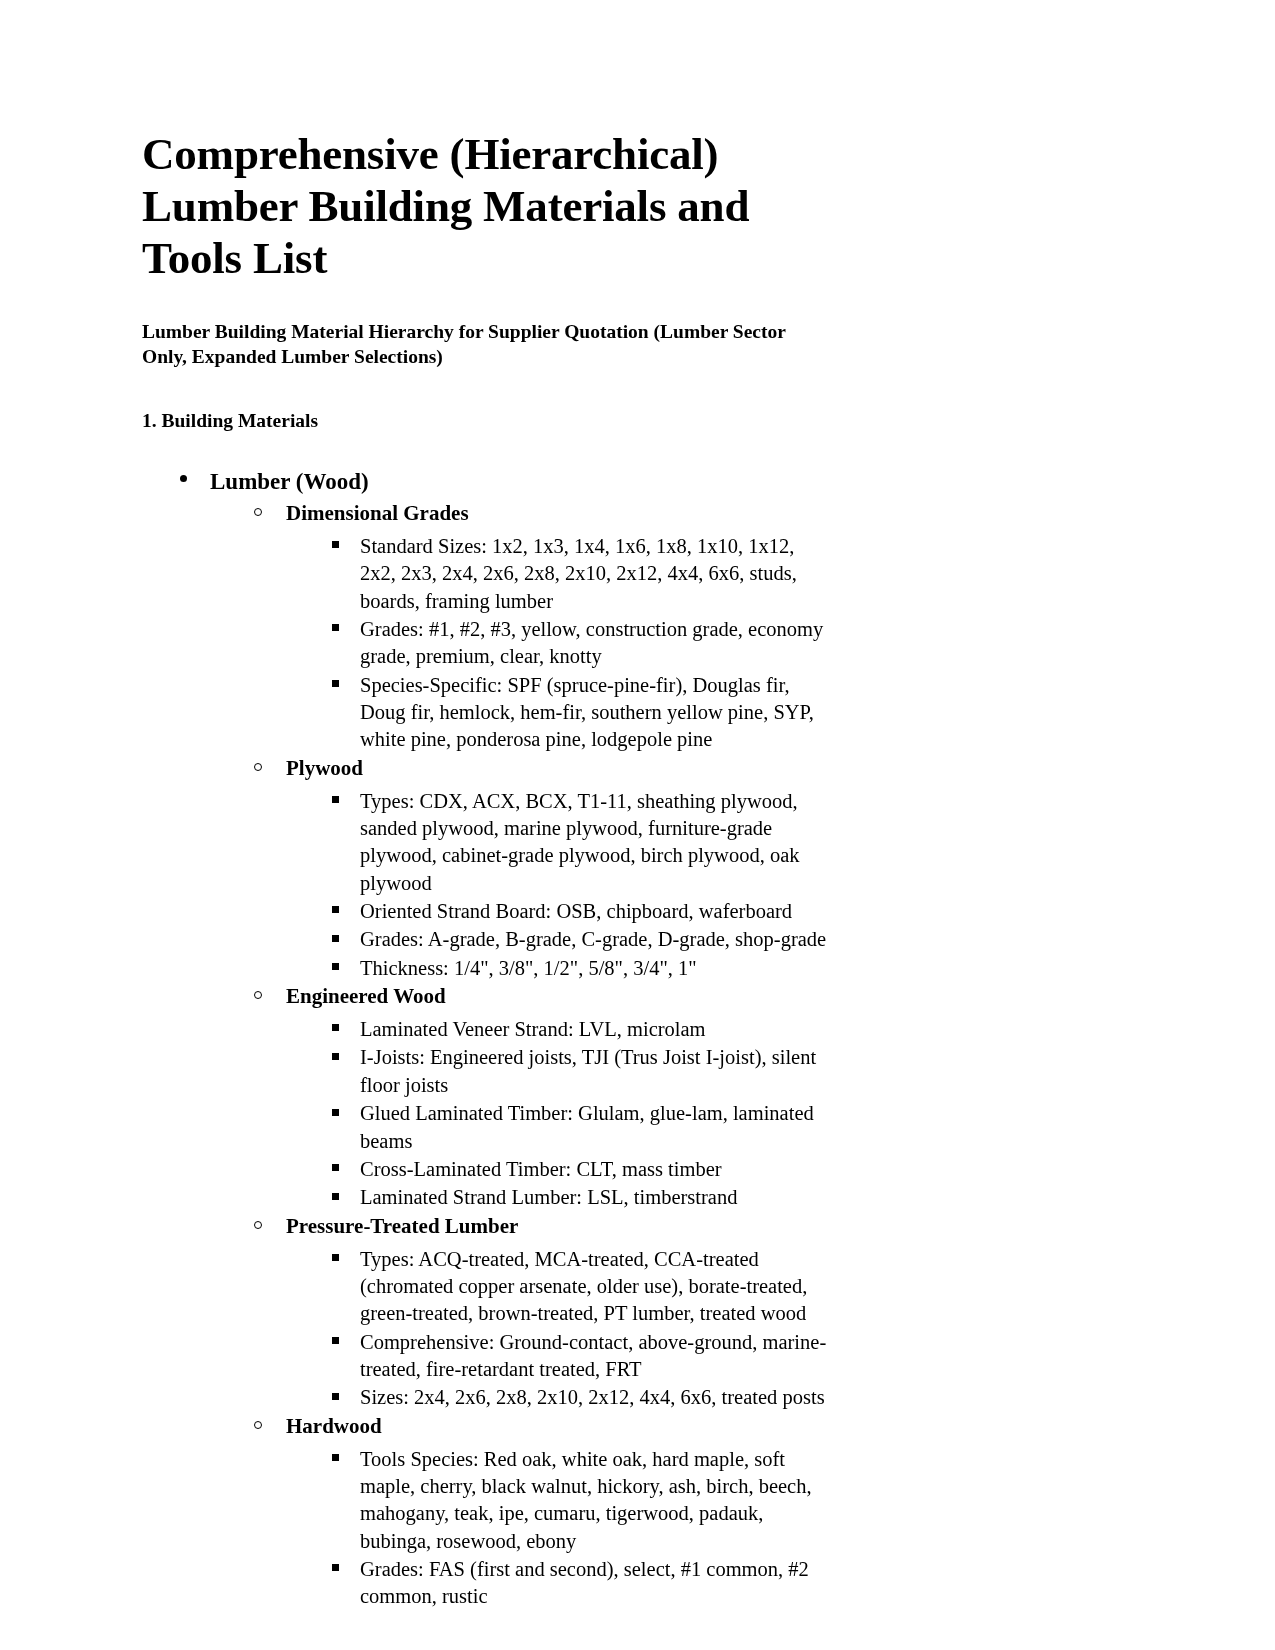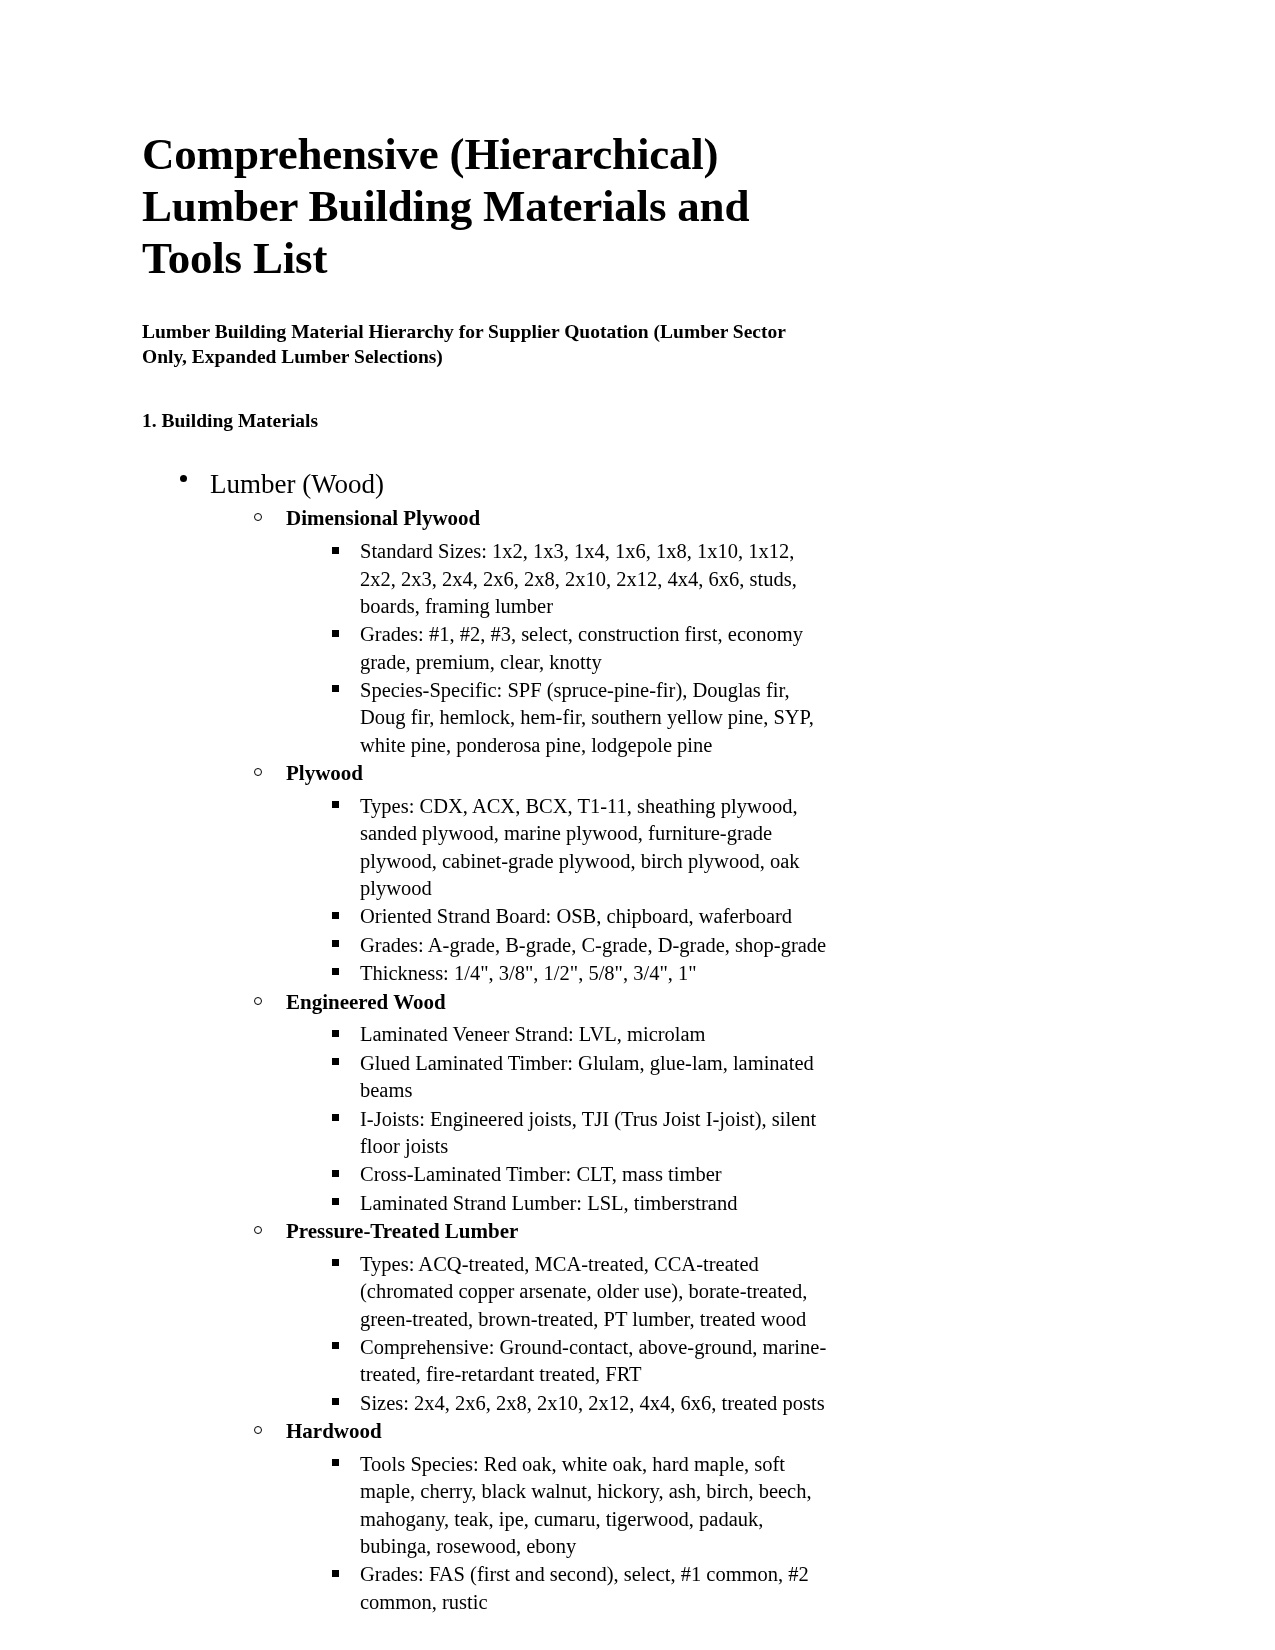--- a/index.html
+++ b/index.html
@@ -64,22 +64,22 @@
   ul.level1 > li.l1-item > .marker-disc {
     position: absolute;
     left: 38px;
     top: 0.49em;
     width: 7px;
     height: 7px;
     border-radius: 50%;
     background: #000;
   }
   .l1-label {
-    font-size: 27px;
-    font-weight: normal;
+    font-size: 23px;
+    font-weight: bold;
     line-height: 1.33;
     display: block;
   }
 
   
   ul.level2 {
     margin-top: 2px;
   }
   ul.level2 > li.l2-item {
     position: relative;
@@ -143,29 +143,29 @@
 
   <ul class="level1">
     <li class="l1-item">
       <span class="marker-disc"></span>
       <span class="l1-label">Lumber (Wood)</span>
 
       <ul class="level2">
 
         <li class="l2-item">
           <span class="marker-circle"></span>
-          <span class="l2-label">Dimensional Plywood</span>
+          <span class="l2-label">Dimensional Grades</span>
           <ul class="level3">
             <li class="l3-item">
               <span class="marker-square"></span>
               <span class="l3-text">Standard Sizes: 1x2, 1x3, 1x4, 1x6, 1x8, 1x10, 1x12, 2x2, 2x3, 2x4, 2x6, 2x8, 2x10, 2x12, 4x4, 6x6, studs, boards, framing lumber</span>
             </li>
             <li class="l3-item">
               <span class="marker-square"></span>
-              <span class="l3-text">Grades: #1, #2, #3, select, construction first, economy grade, premium, clear, knotty</span>
+              <span class="l3-text">Grades: #1, #2, #3, yellow, construction grade, economy grade, premium, clear, knotty</span>
             </li>
             <li class="l3-item">
               <span class="marker-square"></span>
               <span class="l3-text">Species-Specific: SPF (spruce-pine-fir), Douglas fir, Doug fir, hemlock, hem-fir, southern yellow pine, SYP, white pine, ponderosa pine, lodgepole pine</span>
             </li>
           </ul>
         </li>
 
         <li class="l2-item">
           <span class="marker-circle"></span>
@@ -193,25 +193,25 @@
         <li class="l2-item">
           <span class="marker-circle"></span>
           <span class="l2-label">Engineered Wood</span>
           <ul class="level3">
             <li class="l3-item">
               <span class="marker-square"></span>
               <span class="l3-text">Laminated Veneer Strand: LVL, microlam</span>
             </li>
             <li class="l3-item">
               <span class="marker-square"></span>
+              <span class="l3-text">I-Joists: Engineered joists, TJI (Trus Joist I-joist), silent floor joists</span>
+            </li>
+            <li class="l3-item">
+              <span class="marker-square"></span>
               <span class="l3-text">Glued Laminated Timber: Glulam, glue-lam, laminated beams</span>
-            </li>
-            <li class="l3-item">
-              <span class="marker-square"></span>
-              <span class="l3-text">I-Joists: Engineered joists, TJI (Trus Joist I-joist), silent floor joists</span>
             </li>
             <li class="l3-item">
               <span class="marker-square"></span>
               <span class="l3-text">Cross-Laminated Timber: CLT, mass timber</span>
             </li>
             <li class="l3-item">
               <span class="marker-square"></span>
               <span class="l3-text">Laminated Strand Lumber: LSL, timberstrand</span>
             </li>
           </ul>

